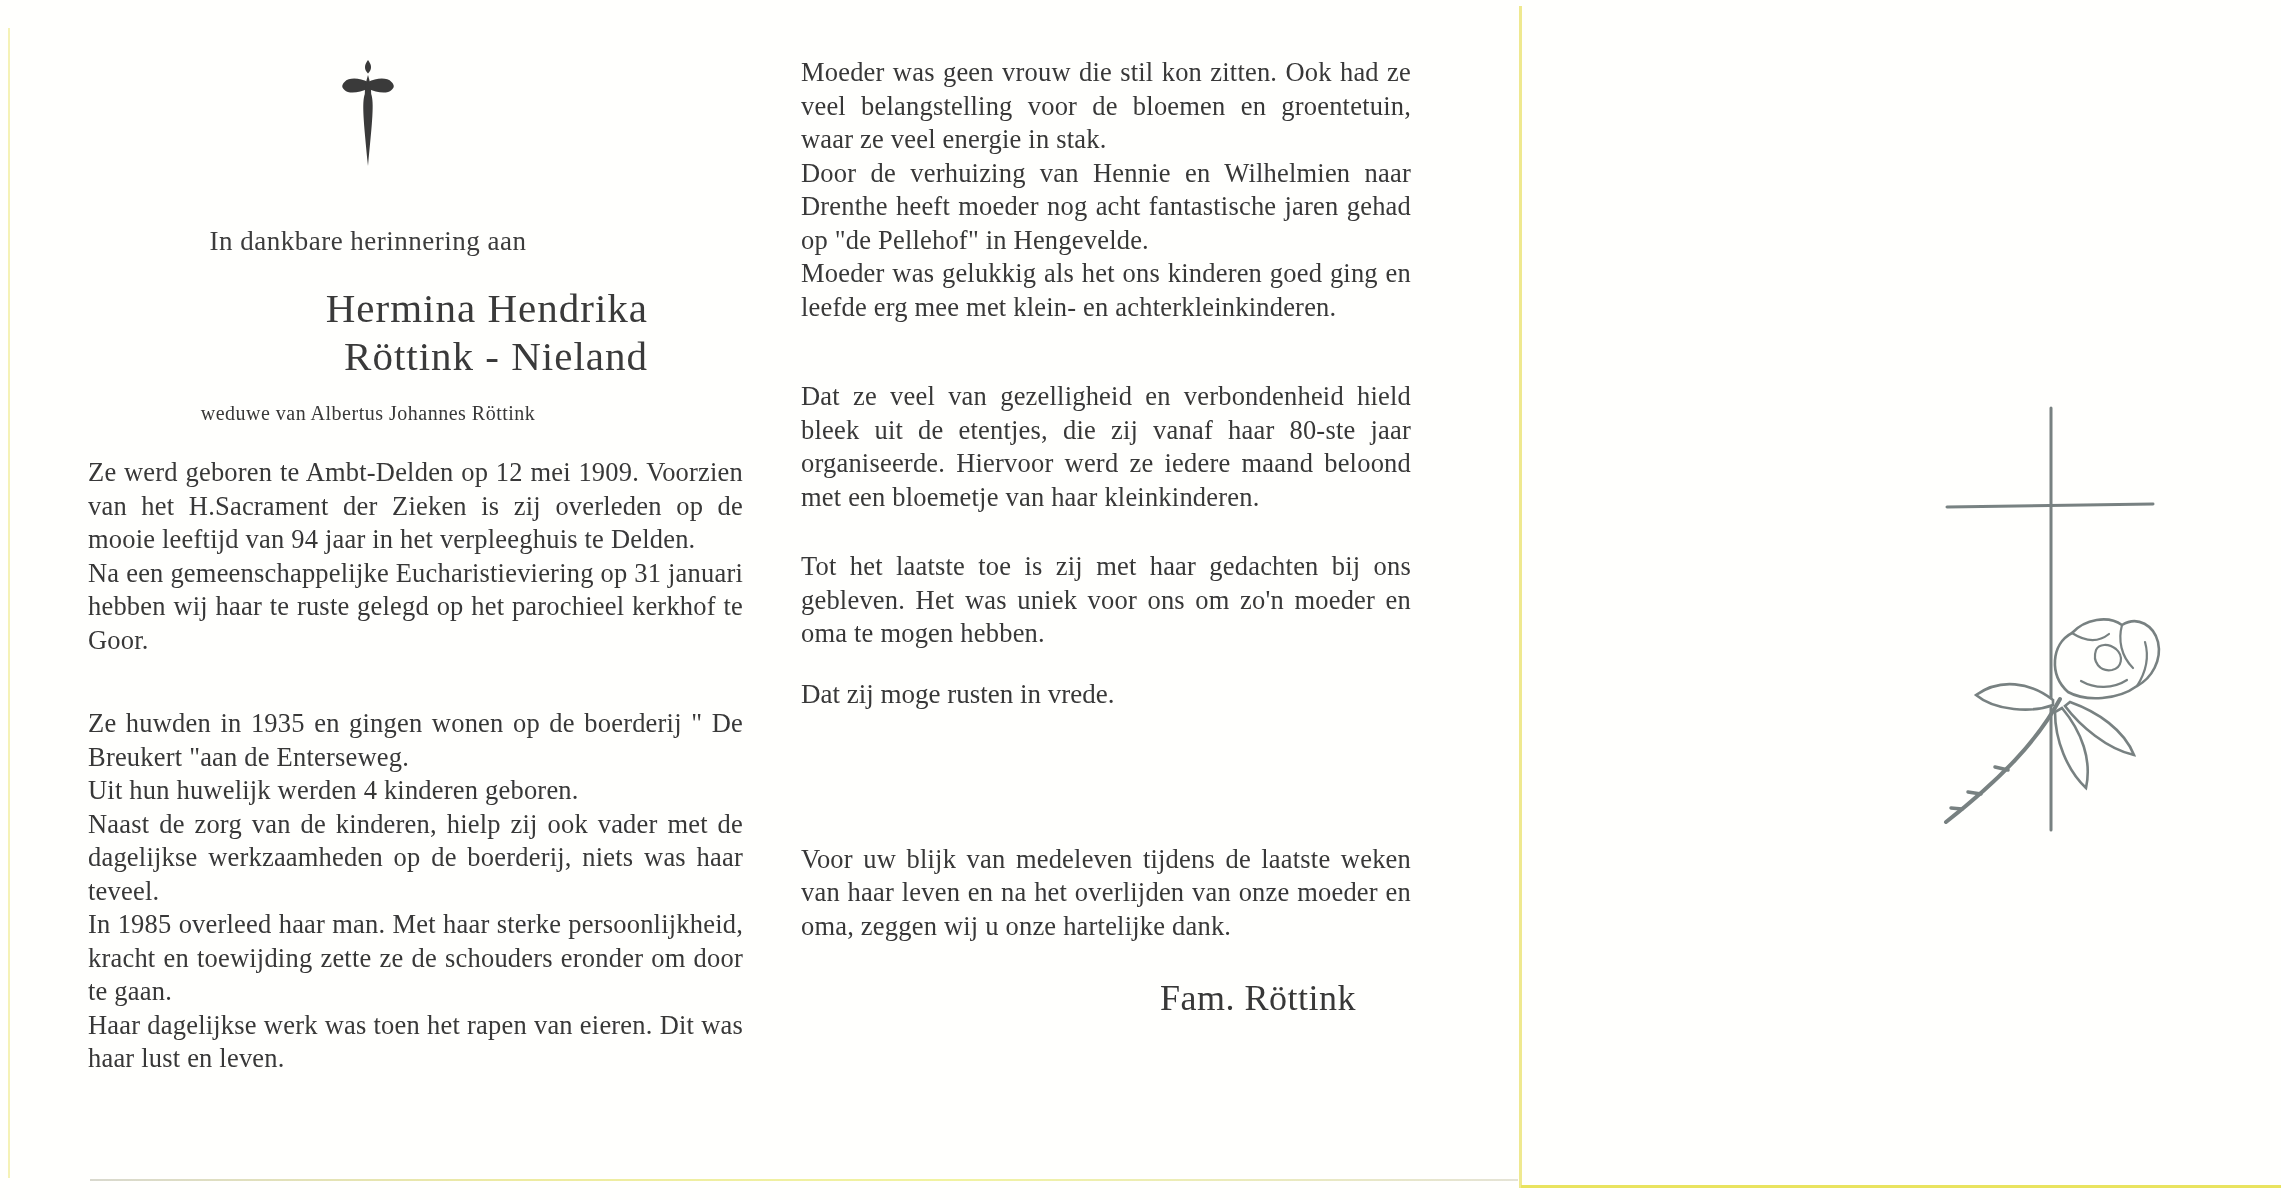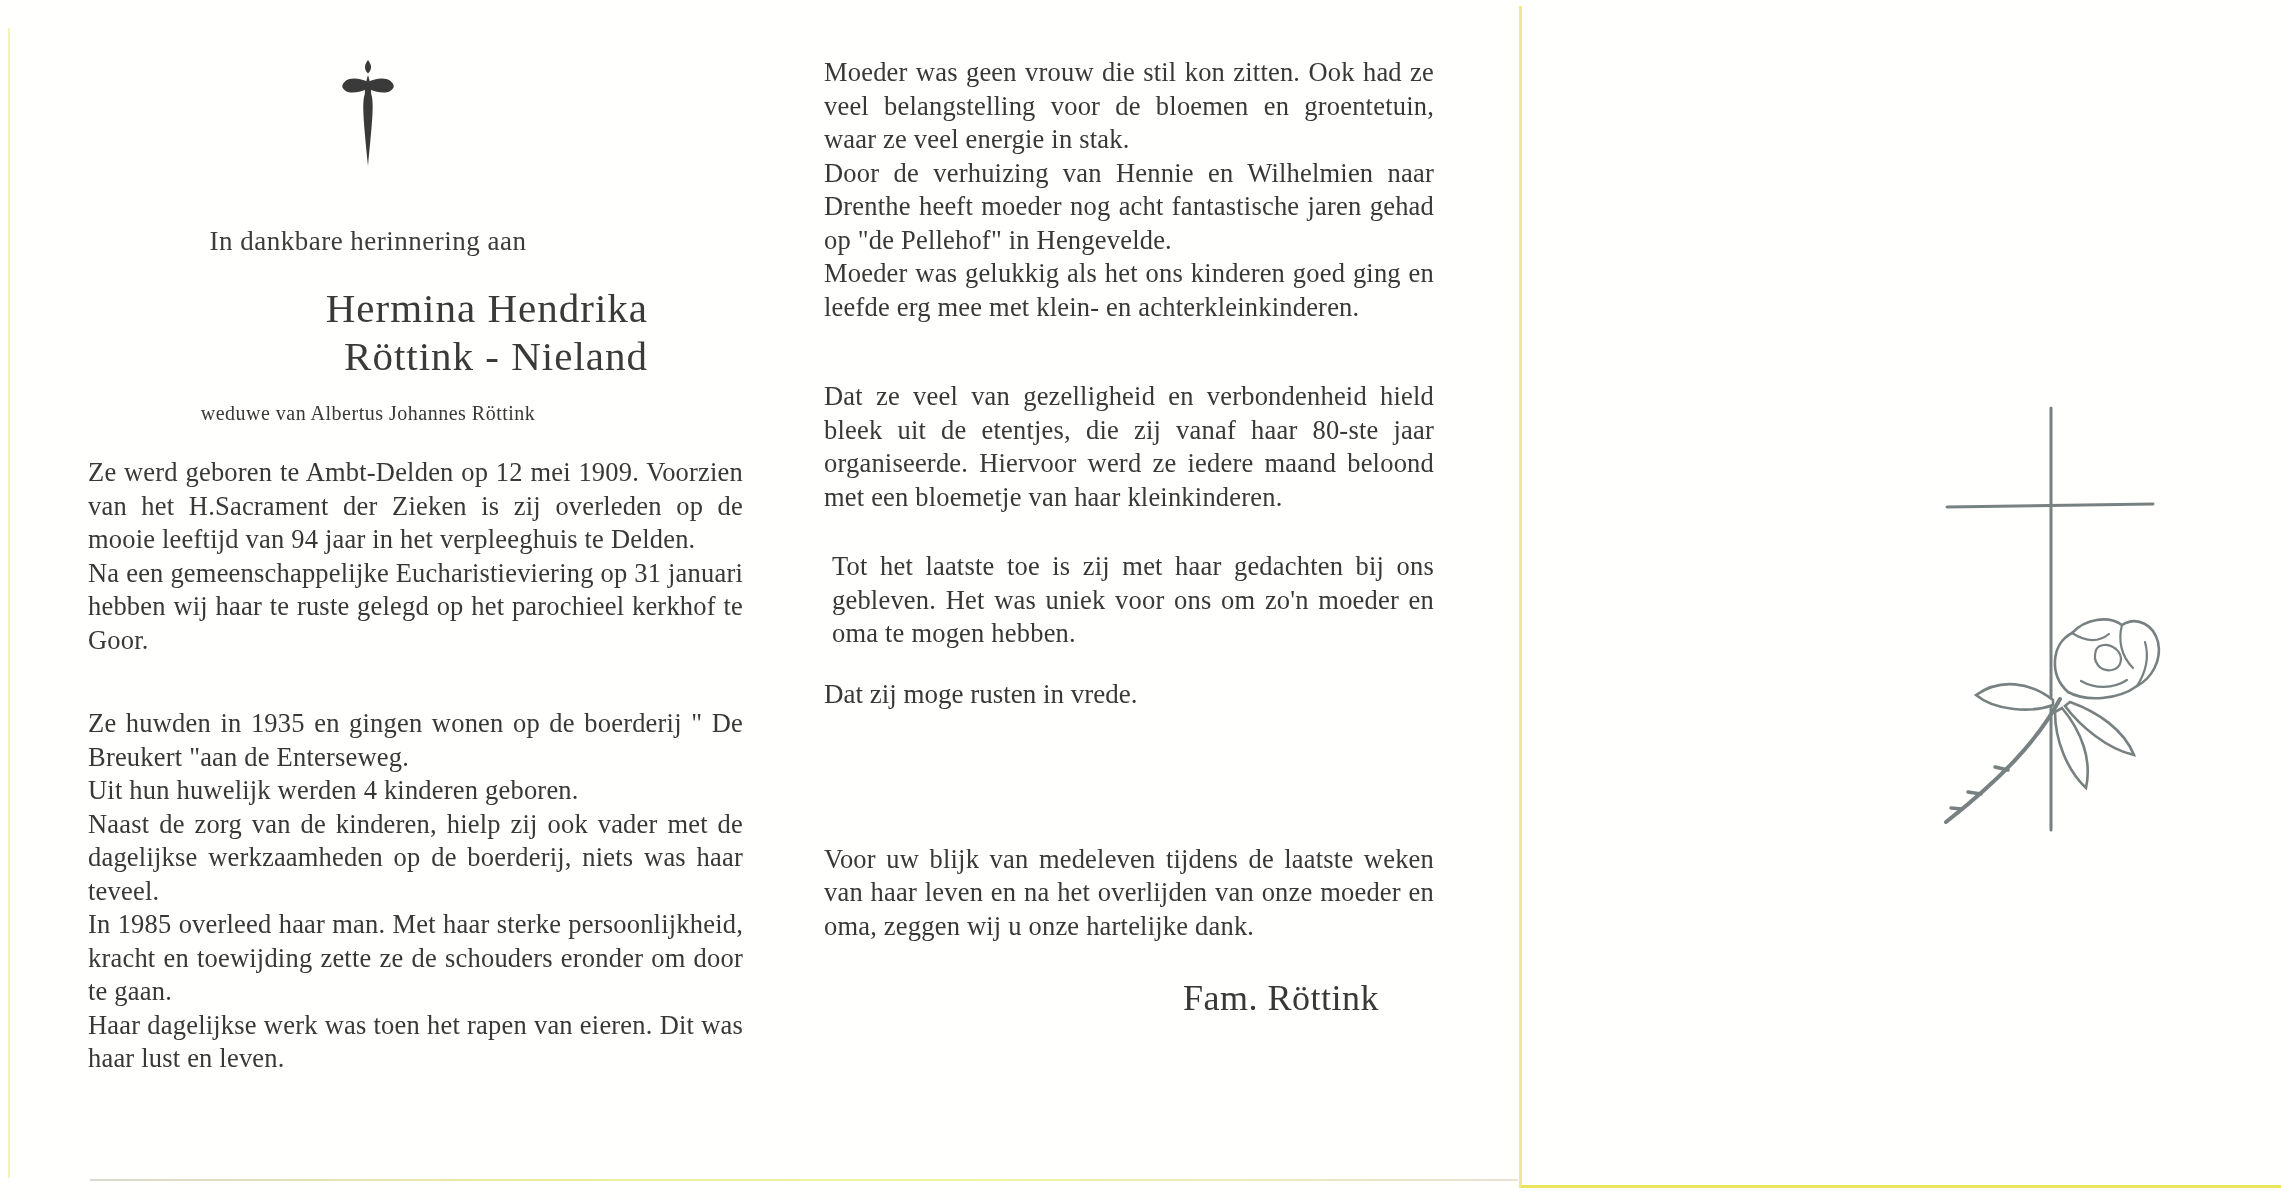--- a/index.html
+++ b/index.html
@@ -25,34 +25,34 @@
     background:linear-gradient(to right,#cfcfc2,#e9e68a 30%,#eef089 60%,#dedccb);
     opacity:.8;
   }
   .bottom-line-right{
     position:absolute;left:1521px;top:1185px;width:760px;height:3px;
     background:#e9e35e;
   }
   
   .page-col{position:absolute;top:0;}
   #left-page{left:88px;width:655px;font-family:Liberation Serif, serif;}
-  #middle-page{left:824px;width:610px;}
+  #middle-page{left:801px;width:610px;}
   .heading-block{width:560px;text-align:center;}
   .cross-wrap{margin-top:58px;height:112px;}
   .intro{margin:54px 0 0 0;font-size:27px;line-height:34px;color:#3c3c3c;letter-spacing:.5px;}
   .name{margin:26px 0 0 0;font-size:41px;line-height:48px;font-weight:normal;color:#3a3a3a;letter-spacing:1px;text-align:right;}
   .name + .name{margin-top:0;}
   .widow{margin:16px 0 0 0;font-size:20px;line-height:34px;letter-spacing:.5px;}
   .body-text{font-size:26.5px;line-height:33.5px;text-align:justify;letter-spacing:.2px;}
   .body-text p{margin:0;}
   #left-group1{margin-top:26px;}
   #left-group2{margin-top:50px;}
   #mid-group1{margin-top:56px;}
   #mid-group2{margin-top:56px;}
-  #mid-group3{margin-top:36px;margin-left:8px;}
+  #mid-group3{margin-top:36px;}
   .rest-line{margin:26px 0 0 0;font-size:27px;line-height:34px;}
   #mid-thanks{margin-top:132px;}
   .signature{margin:38px 55px 0 0;font-size:36px;line-height:34px;text-align:right;letter-spacing:.5px;}
   
   #right-page{position:absolute;left:1522px;top:0;width:759px;height:1200px;}
   .rose-cross{position:absolute;left:328px;top:350px;}
 </style>
 </head>
 <body>
 

